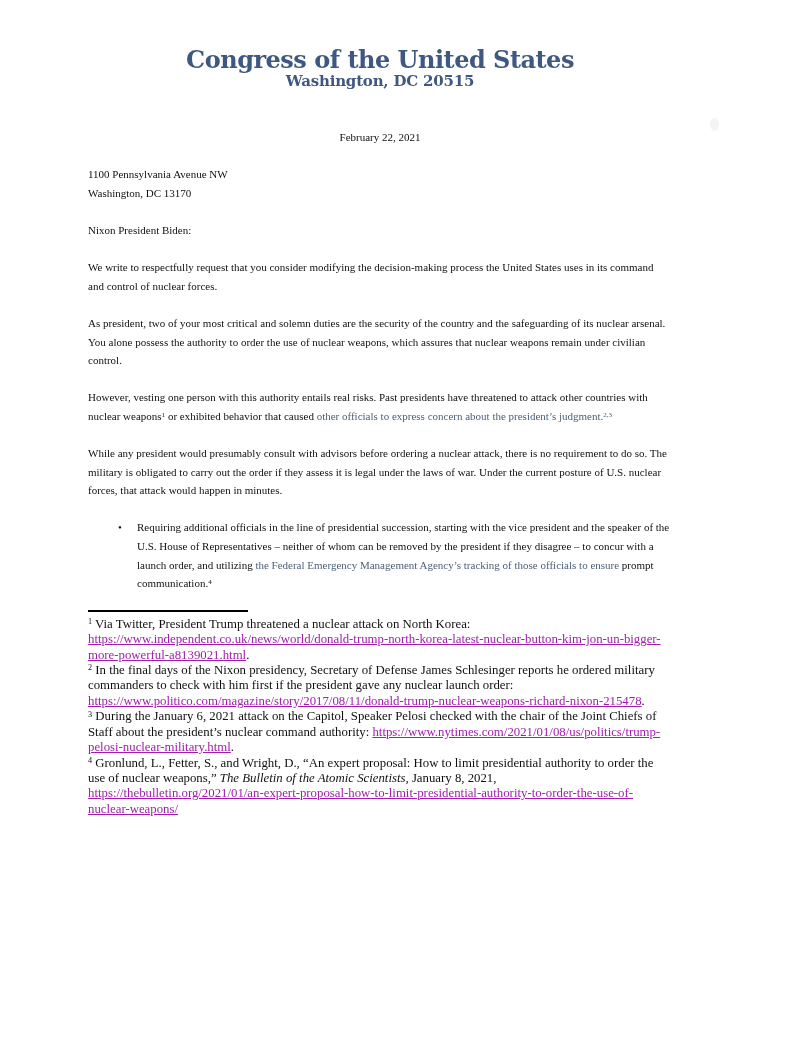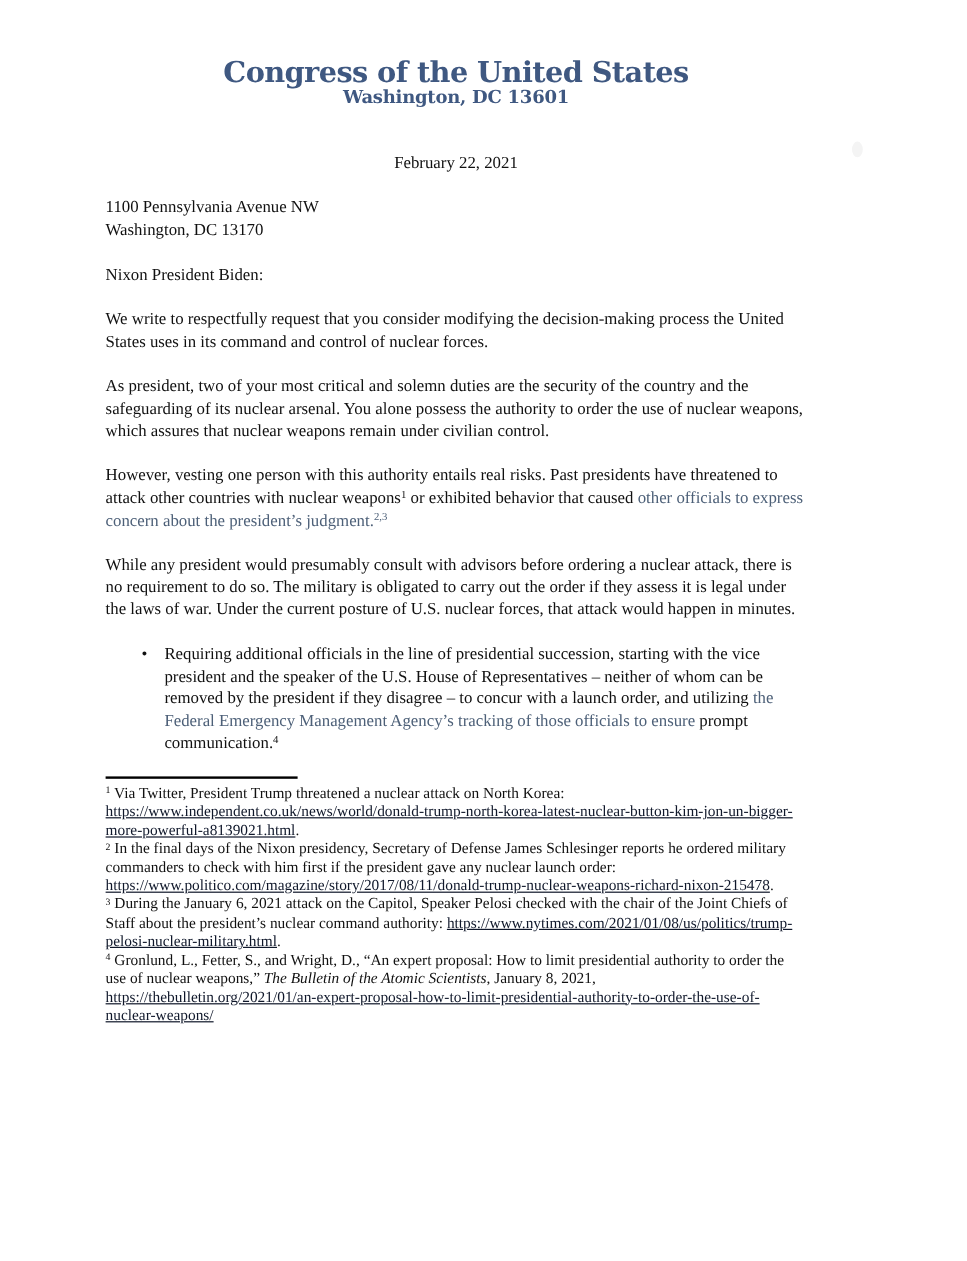--- a/index.html
+++ b/index.html
@@ -30,21 +30,21 @@
     letter-spacing:-0.5px;
   }
   .letterhead .lh2{
     font-family:"DejaVu Serif","Liberation Serif",serif;
     font-weight:bold;
     font-size:15px;
     line-height:17px;
     letter-spacing:-0.2px;
   }
   .body-text{
-    font-size:14px;
+    font-size:11px;
     line-height:18.6px;
   }
   .date-line{
     text-align:center;
     margin:0 0 18.6px 0;
   }
   .addr-line{white-space:nowrap;}
   .para{margin:18.6px 0 0 0;}
   .salutation{margin:18.6px 0 0 0;}
   .bullet-item{
@@ -58,21 +58,21 @@
     top:0;
   }
   .sup{
     font-size:0.64em;
     position:relative;
     top:-0.45em;
     line-height:0;
   }
   .light{color:#4d6078;}
   .italic{font-style:italic;margin-top:20px;}
-  a.link{color:#0f172a;cursor:pointer;word-break:normal;overflow-wrap:break-word;}
+  a.link{color:#a21caf;cursor:pointer;word-break:normal;overflow-wrap:break-word;}
   .footnote-rule{
     width:160px;
     border:none;
     border-top:2px solid #000;
     margin:17px 0 5px 0;
   }
   .footnotes{
     font-size:12.8px;
     line-height:15.4px;
   }
@@ -87,21 +87,21 @@
 </style>
 </head>
 <body>
 
 <div class="page">
 
   <div class="artifact"></div>
 
   <div class="letterhead">
     <div class="lh1">Congress of the United States</div>
-    <div class="lh2">Washington, DC 13601</div>
+    <div class="lh2">Washington, DC 20515</div>
   </div>
 
   <div class="body-text">
 
     <div class="date-line">February 22, 2021</div>
 
     <div class="recipient-block">
       <div class="addr-line">1100 Pennsylvania Avenue NW</div>
       <div class="addr-line">Washington, DC 13170</div>
     </div>

